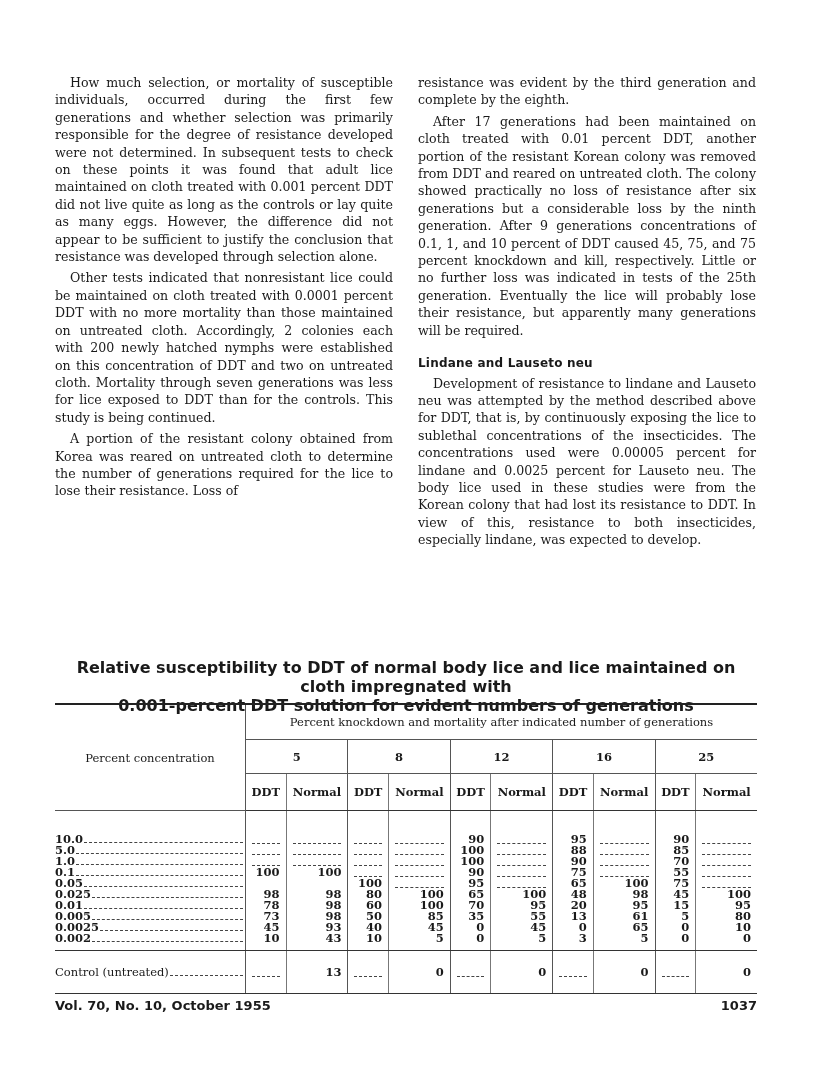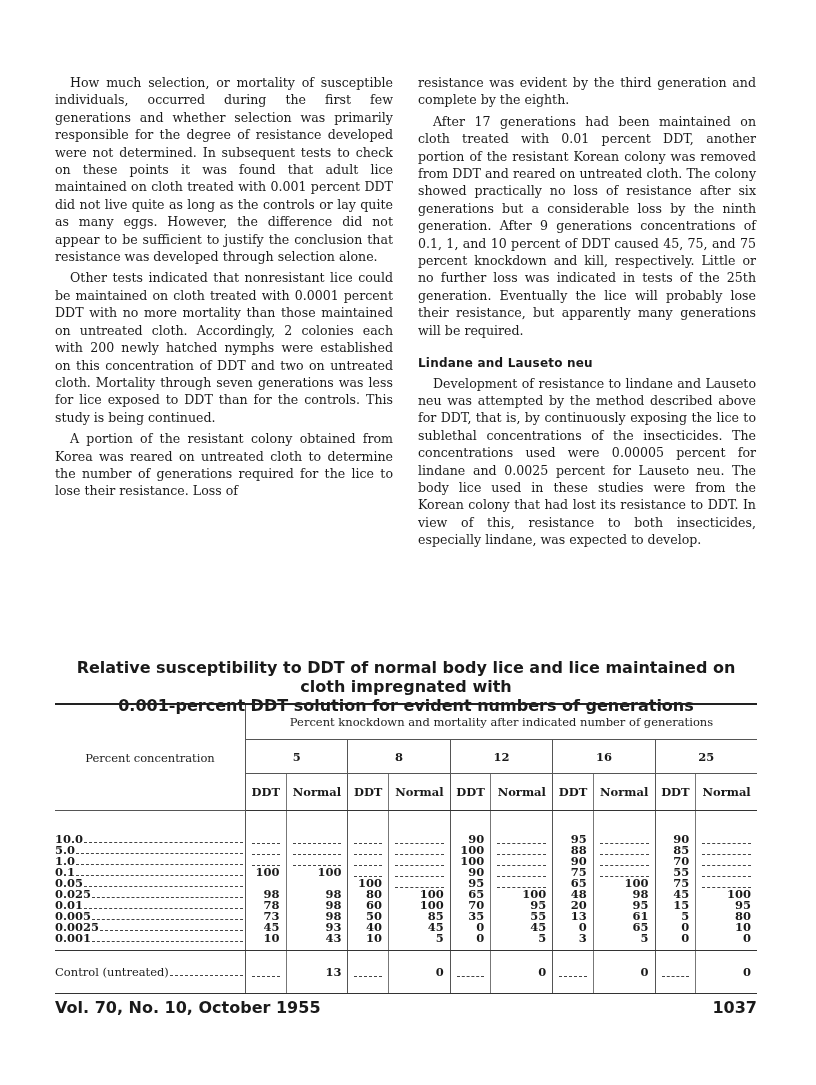--- a/index.html
+++ b/index.html
@@ -23,21 +23,21 @@
   .vl-strong { border-left: 1px solid #555; }
   table.data tbody td { height: 11px; line-height: 11px; text-align: right; font-weight: bold; padding-right: 6px; }
   table.data tbody tr:first-child td { padding-top: 23px; }
   table.data tbody td.lbl { text-align: left; font-weight: bold; padding-left: 0; padding-right: 0; border-right: 1px solid #555; }
   table.data tbody tr.last td { padding-bottom: 6px; border-bottom: 1.5px solid #333; }
   table.data tbody tr.control td { height: 26px; padding-top: 8px; padding-bottom: 8px; border-bottom: 1.5px solid #333; font-weight: normal; }
   table.data tbody tr.control td.num { font-weight: bold; }
   .dash { display: block; border-bottom: 1px dashed #444; height: 8px; margin-left: 2px; }
   .lbl-wrap { display: flex; align-items: flex-end; }
   .lbl-wrap .leader { flex: 1; border-bottom: 1px dashed #444; margin: 0 2px 2px 1px; height: 1px; }
-  .footer { position: absolute; top: 998px; left: 55px; width: 702px; font-family: "DejaVu Sans", sans-serif; font-weight: bold; font-size: 16px; display: flex; justify-content: space-between; gap: 31px; }
+  .footer { position: absolute; top: 998px; left: 55px; width: 702px; font-family: "DejaVu Sans", sans-serif; font-weight: bold; font-size: 13px; display: flex; justify-content: space-between; gap: 31px; }
 </style>
 </head>
 <body>
 
 <div class="col col-left">
   <p>How much selection, or mortality of susceptible individuals, occurred during the first few generations and whether selection was primarily responsible for the degree of resistance developed were not determined.  In subsequent tests to check on these points it was found that adult lice maintained on cloth treated with 0.001 percent DDT did not live quite as long as the controls or lay quite as many eggs.  However, the difference did not appear to be sufficient to justify the conclusion that resistance was developed through selection alone.</p>
   <p>Other tests indicated that nonresistant lice could be maintained on cloth treated with 0.0001 percent DDT with no more mortality than those maintained on untreated cloth.  Accordingly, 2 colonies each with 200 newly hatched nymphs were established on this concentration of DDT and two on untreated cloth.  Mortality through seven generations was less for lice exposed to DDT than for the controls.  This study is being continued.</p>
   <p>A portion of the resistant colony obtained from Korea was reared on untreated cloth to determine the number of generations required for the lice to lose their resistance.  Loss of</p>
 </div>
 
@@ -296,21 +296,21 @@
         <td class="vl-strong">0</td>
         <td class="vl">45</td>
         <td class="vl-strong">0</td>
         <td class="vl">65</td>
         <td class="vl-strong">0</td>
         <td class="vl">10</td>
       </tr>
       <tr class="last">
         <td class="lbl">
           <div class="lbl-wrap">
-            <span>0.001</span>
+            <span>0.002</span>
             <span class="leader"></span>
           </div>
         </td>
         <td class="vl-strong">10</td>
         <td class="vl">43</td>
         <td class="vl-strong">10</td>
         <td class="vl">5</td>
         <td class="vl-strong">0</td>
         <td class="vl">5</td>
         <td class="vl-strong">3</td>

